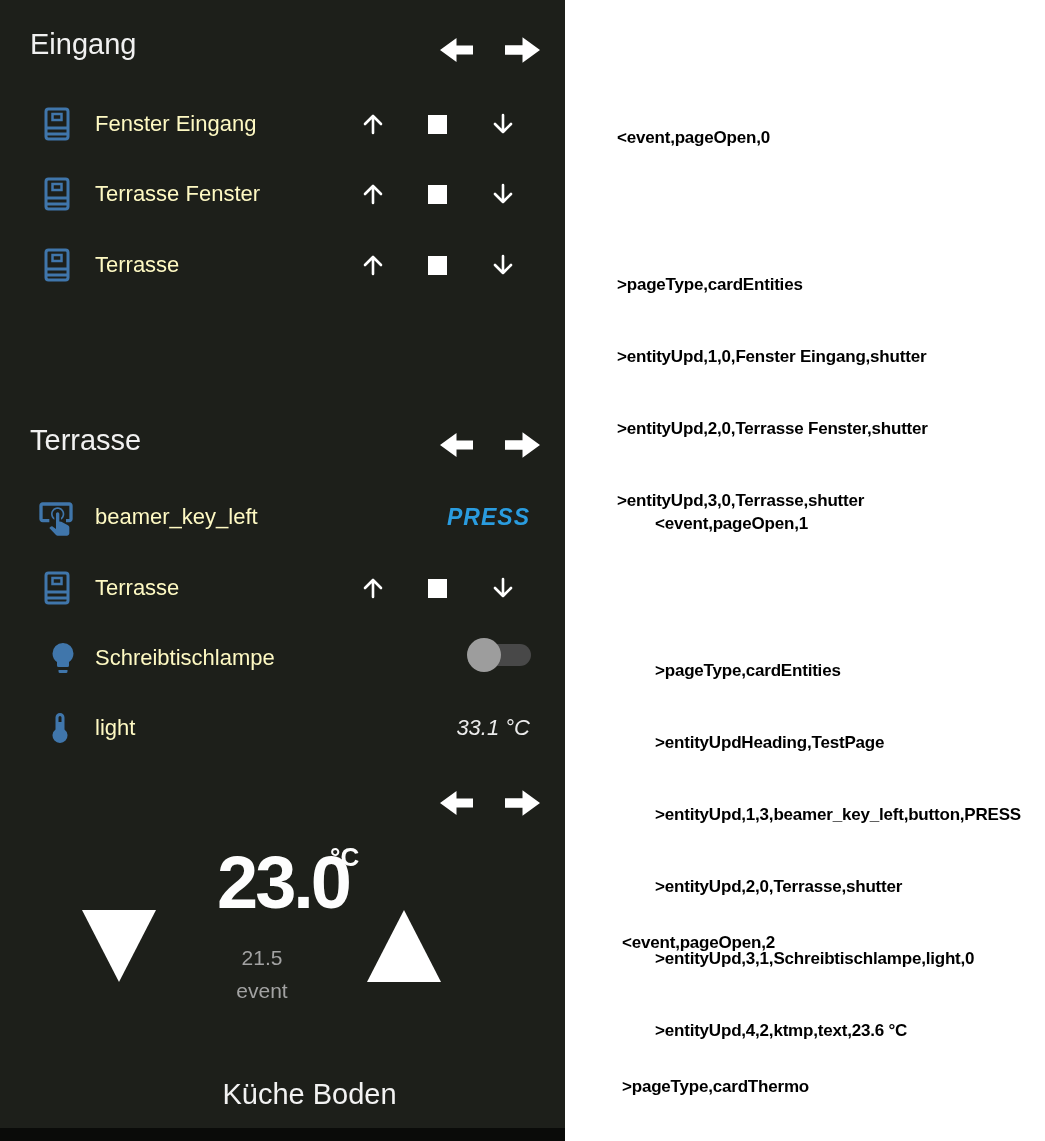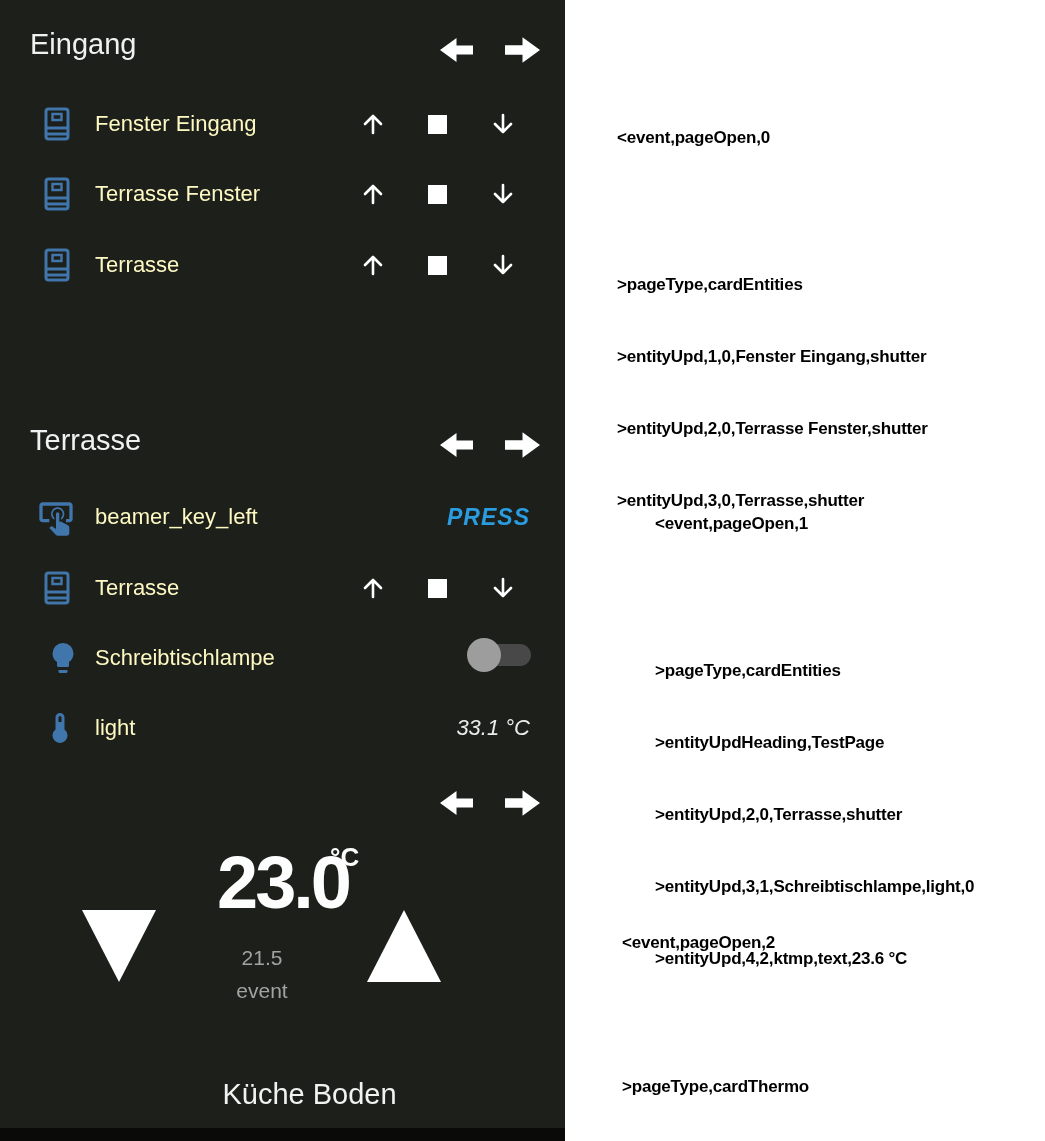--- a/index.html
+++ b/index.html
@@ -229,20 +229,21 @@
       <div class="log-line">&gt;entityUpd,2,0,Terrasse Fenster,shutter</div>
       <div class="log-line">&gt;entityUpd,3,0,Terrasse,shutter</div>
     </div>
   </div>
 
   <div class="log-block" style="left:619px;top:464px;margin-left:36px;">
     <div class="log-line">&lt;event,pageOpen,1</div>
     <div class="log-group">
       <div class="log-line">&gt;pageType,cardEntities</div>
       <div class="log-line">&gt;entityUpdHeading,TestPage</div>
+      <div class="log-line">&gt;entityUpd,1,3,beamer_key_left,button,PRESS</div>
       <div class="log-line">&gt;entityUpd,2,0,Terrasse,shutter</div>
       <div class="log-line">&gt;entityUpd,3,1,Schreibtischlampe,light,0</div>
       <div class="log-line">&gt;entityUpd,4,2,ktmp,text,23.6 °C</div>
     </div>
   </div>
 
   <div class="log-block" style="left:622px;top:883px;">
     <div class="log-line">&lt;event,pageOpen,2</div>
     <div class="log-group" style="margin-top:24px;">
       <div class="log-line">&gt;pageType,cardThermo</div>

